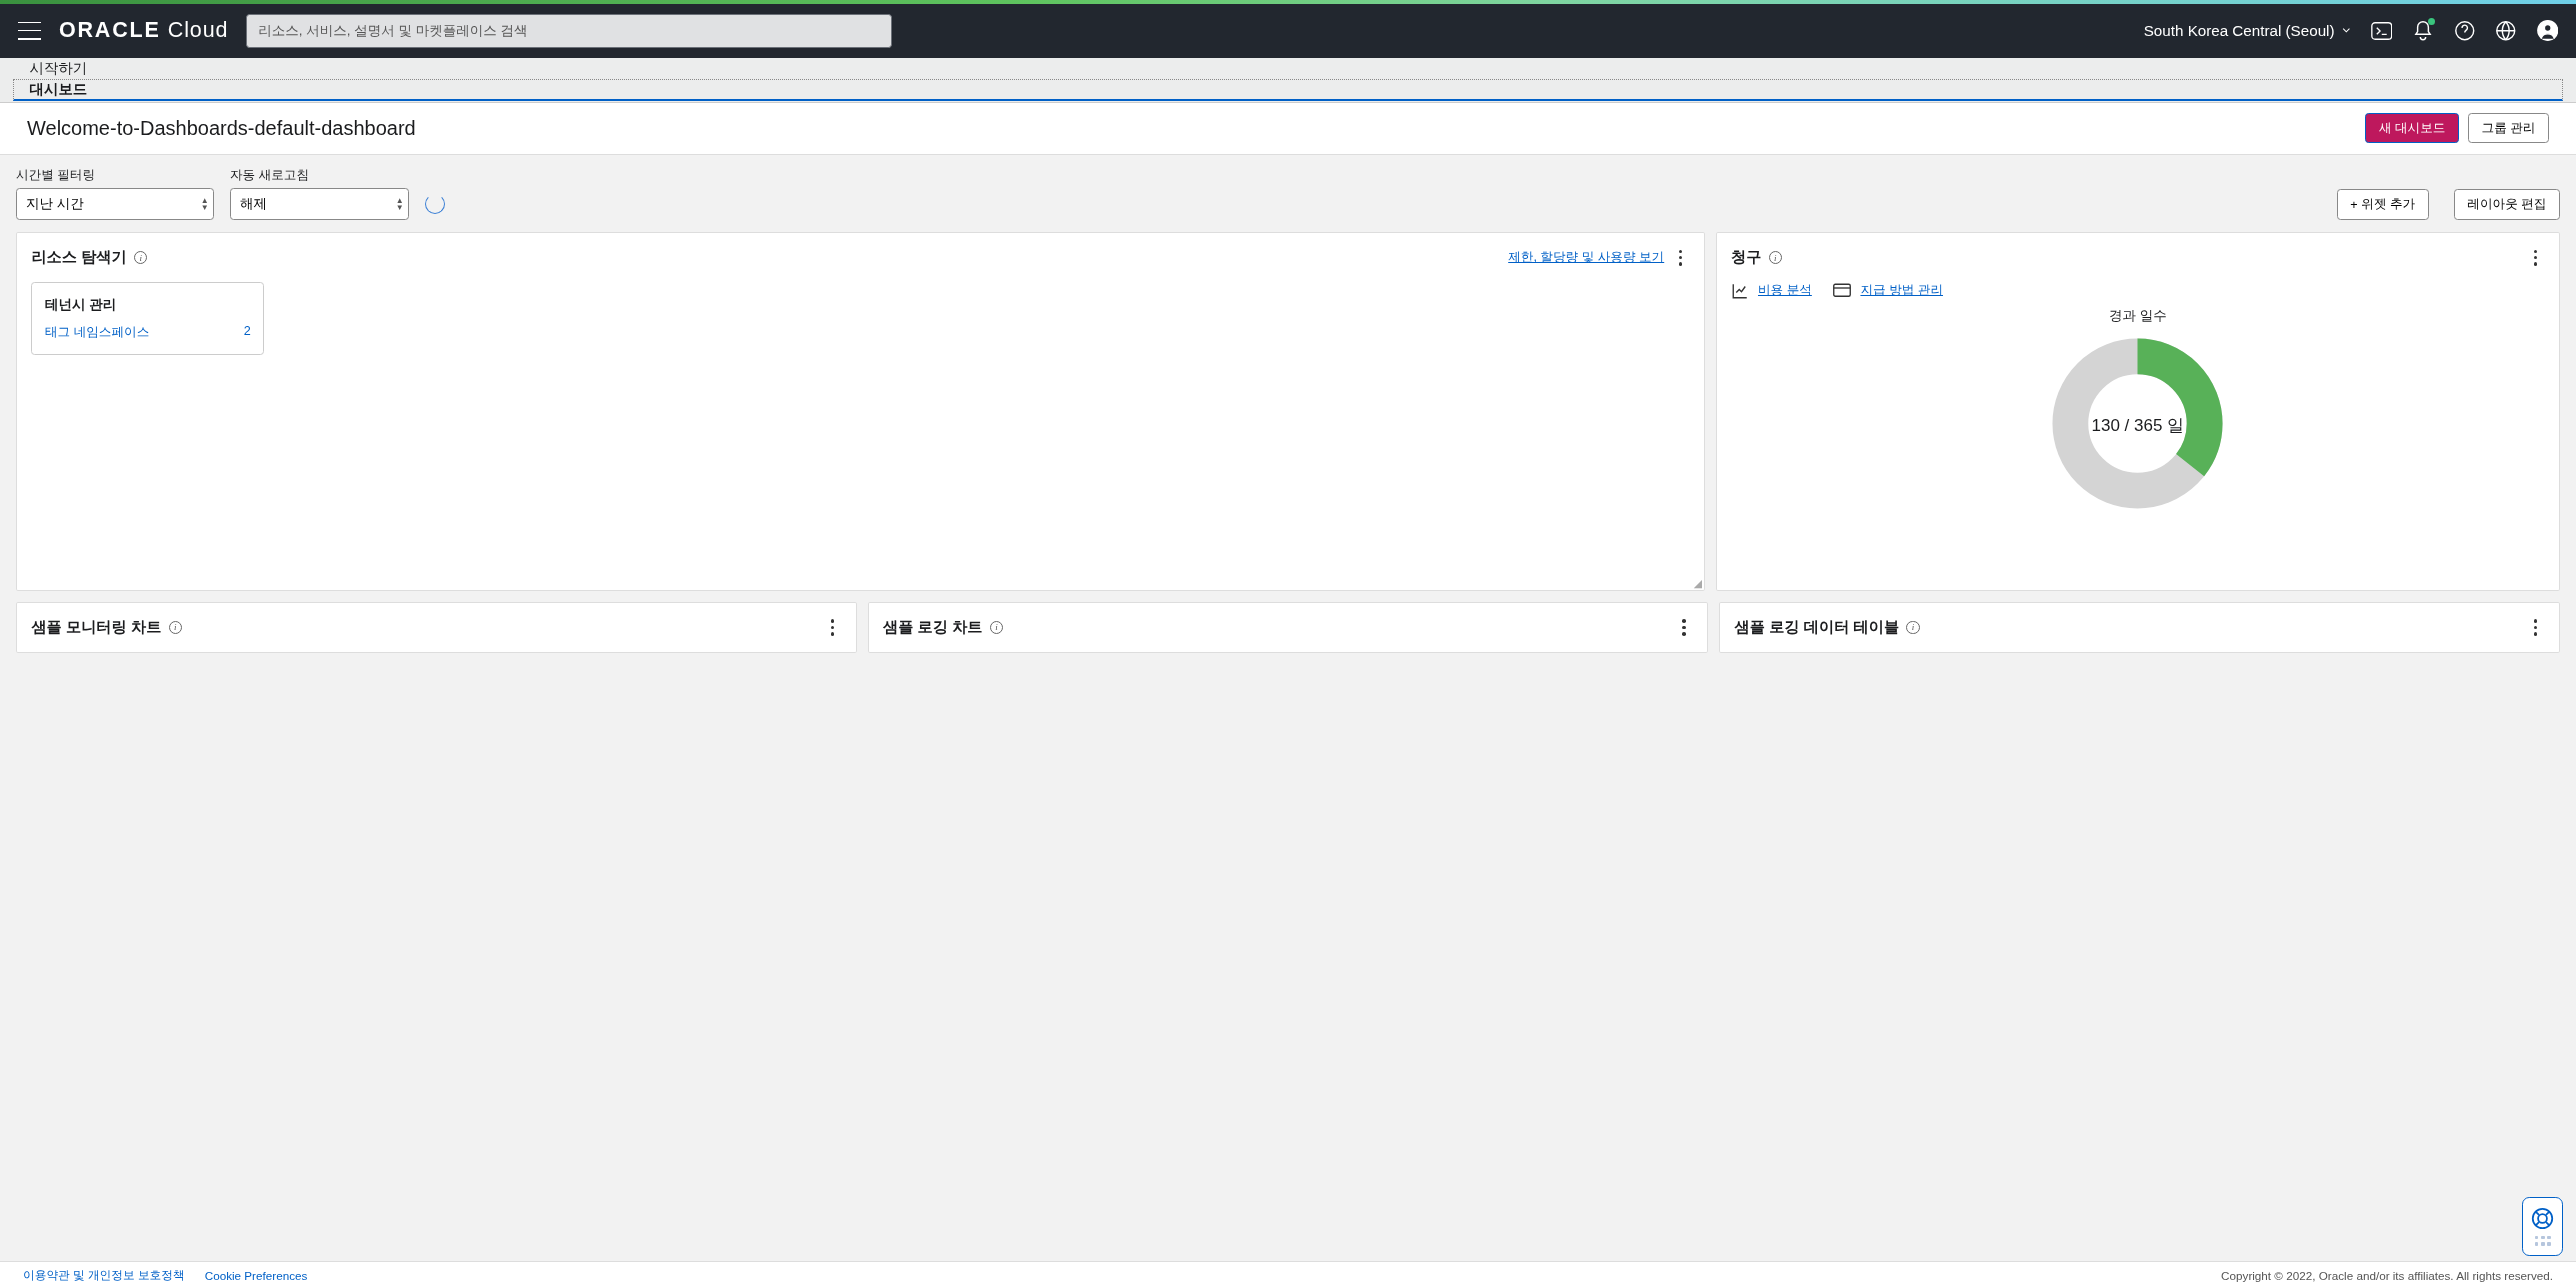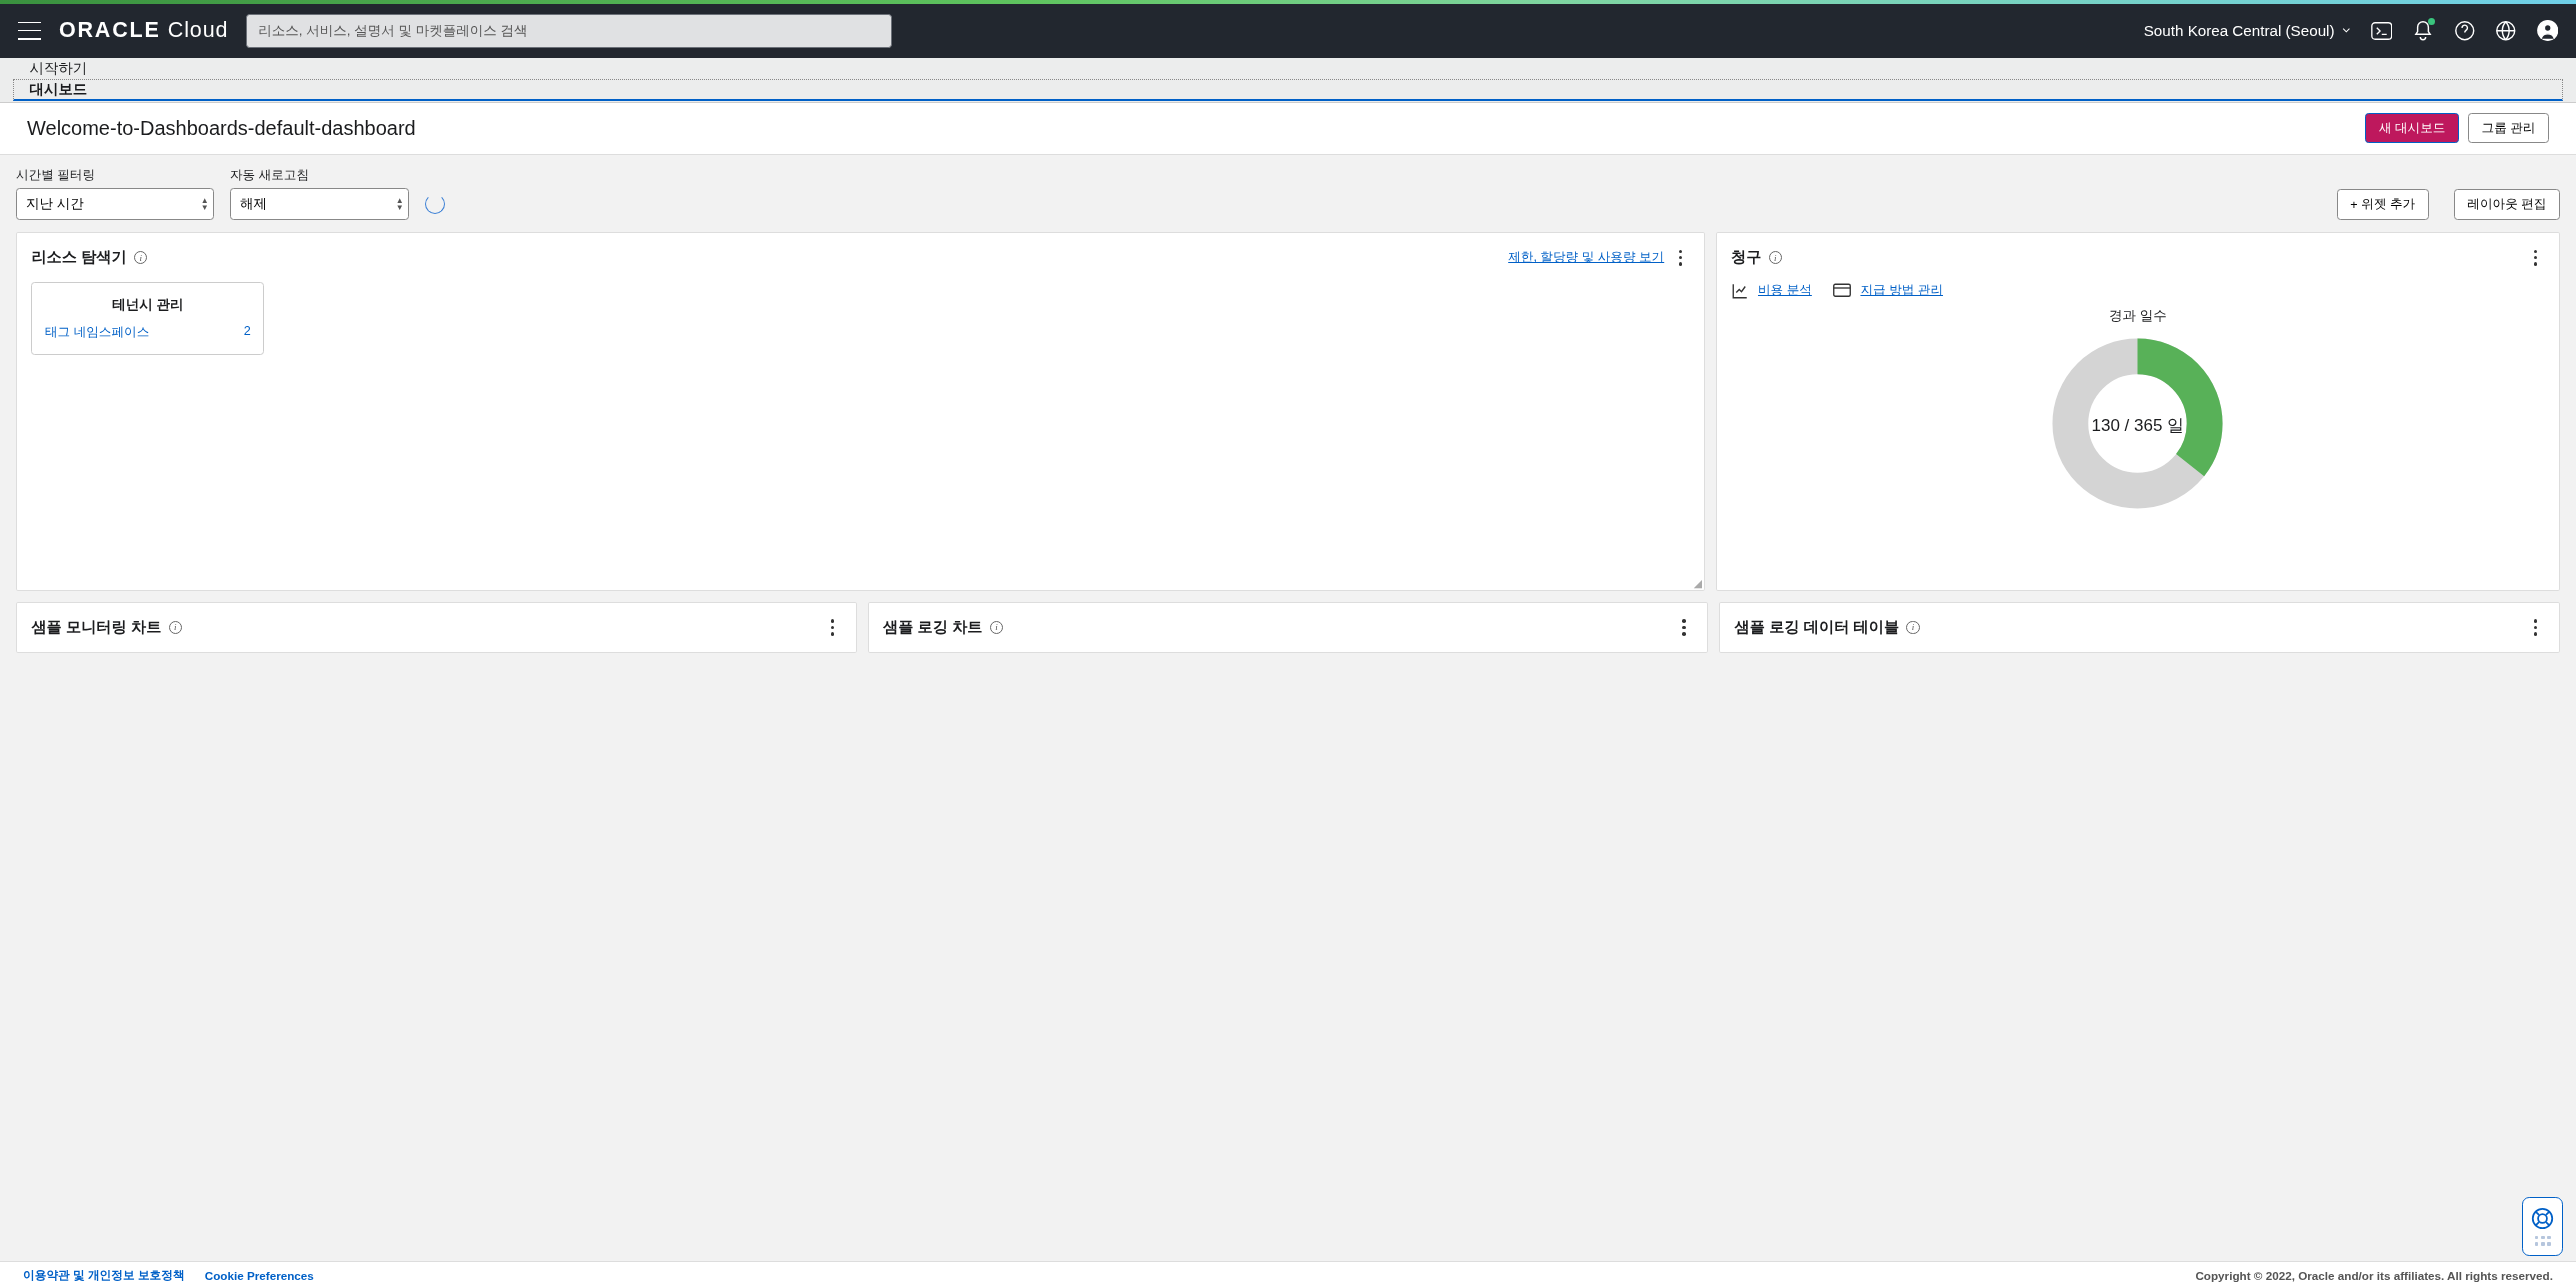--- a/index.html
+++ b/index.html
@@ -52,21 +52,21 @@
 .w-title { font-size: 15.2px; font-weight: 600; }
 .info-icon { width: 13.5px; height: 13.5px; border: 0.9px solid #666; border-radius: 50%; display: inline-flex; align-items: center; justify-content: center; font-size: 9px; font-style: italic; font-family: serif; color: #555; }
 .w-head-spacer { flex: 1; }
 .w-link { color: #0060c7; text-decoration: underline; font-size: 12.6px; cursor: pointer; }
 .kebab { width: 18px; display: flex; flex-direction: column; align-items: center; gap: 2.7px; cursor: pointer; padding: 3.6px; }
 .kebab span { width: 3.6px; height: 3.6px; background: #333; border-radius: 50%; }
 .w-body { padding: 0 14.4px 14.4px; }
 
 
 .res-card { border: 0.9px solid #ccc; border-radius: 3.6px; width: 233px; padding: 12.6px; }
-.res-card-title { font-size: 13.5px; font-weight: 600; margin-bottom: 10.8px; text-align: center; }
+.res-card-title { font-size: 13.5px; font-weight: 600; margin-bottom: 10.8px; }
 .res-row { display: flex; justify-content: space-between; }
 .res-row a { color: #0060c7; text-decoration: none; cursor: pointer; }
 .res-row .ct { color: #0060c7; }
 
 .resize-handle { position: absolute; bottom: 1.8px; right: 1.8px; color: #aaa; font-size: 10.8px; cursor: nwse-resize; line-height: 1; }
 
 
 .bill-links { display: flex; align-items: center; gap: 9px; padding: 0 14.4px 7.2px; }
 .bill-links svg { stroke: #333; fill: none; stroke-width: 1.8; }
 .bill-link { color: #0060c7; text-decoration: underline; cursor: pointer; margin-right: 12.6px; }
@@ -74,21 +74,21 @@
 .donut-col { flex: 1; text-align: center; }
 .donut-label { font-size: 13.5px; margin-bottom: 9px; }
 .donut-wrap { position: relative; display: inline-block; }
 .donut-center { position: absolute; top: 50%; left: 50%; transform: translate(-50%, -50%); font-size: 17px; font-weight: 400; white-space: nowrap; }
 
 
 .row2 { display: grid; grid-template-columns: 1fr 1fr 1fr; gap: 10.8px; padding: 0 16px 10.8px; }
 .row2 .widget { min-height: 39px; }
 
 
-.ftr { position: fixed; bottom: 0; left: 0; right: 0; background: #fff; border-top: 0.9px solid #ddd; height: 27px; display: flex; align-items: center; padding: 0 23px; font-size: 11.7px; font-weight: bold; }
+.ftr { position: fixed; bottom: 0; left: 0; right: 0; background: #fff; border-top: 0.9px solid #ddd; height: 27px; display: flex; align-items: center; padding: 0 23px; font-size: 11.7px; }
 .ftr a { color: #0060c7; text-decoration: none; margin-right: 20px; cursor: pointer; }
 .ftr-spacer { flex: 1; }
 .ftr .copy { color: #555; }
 
 
 .help-float { position: fixed; bottom: 32px; right: 12.6px; width: 41px; height: 59px; border: 1.8px solid #0060c7; border-radius: 7.2px; background: #fff; display: flex; flex-direction: column; align-items: center; justify-content: center; gap: 5.4px; cursor: pointer; }
 .help-float .ring { width: 23px; height: 23px; }
 .help-float .dots { display: grid; grid-template-columns: repeat(3, 3.6px); grid-template-rows: repeat(2, 3.6px); gap: 2.7px; }
 .help-float .dots span { background: #b6c6dd; border-radius: 0.9px; }
 </style>

